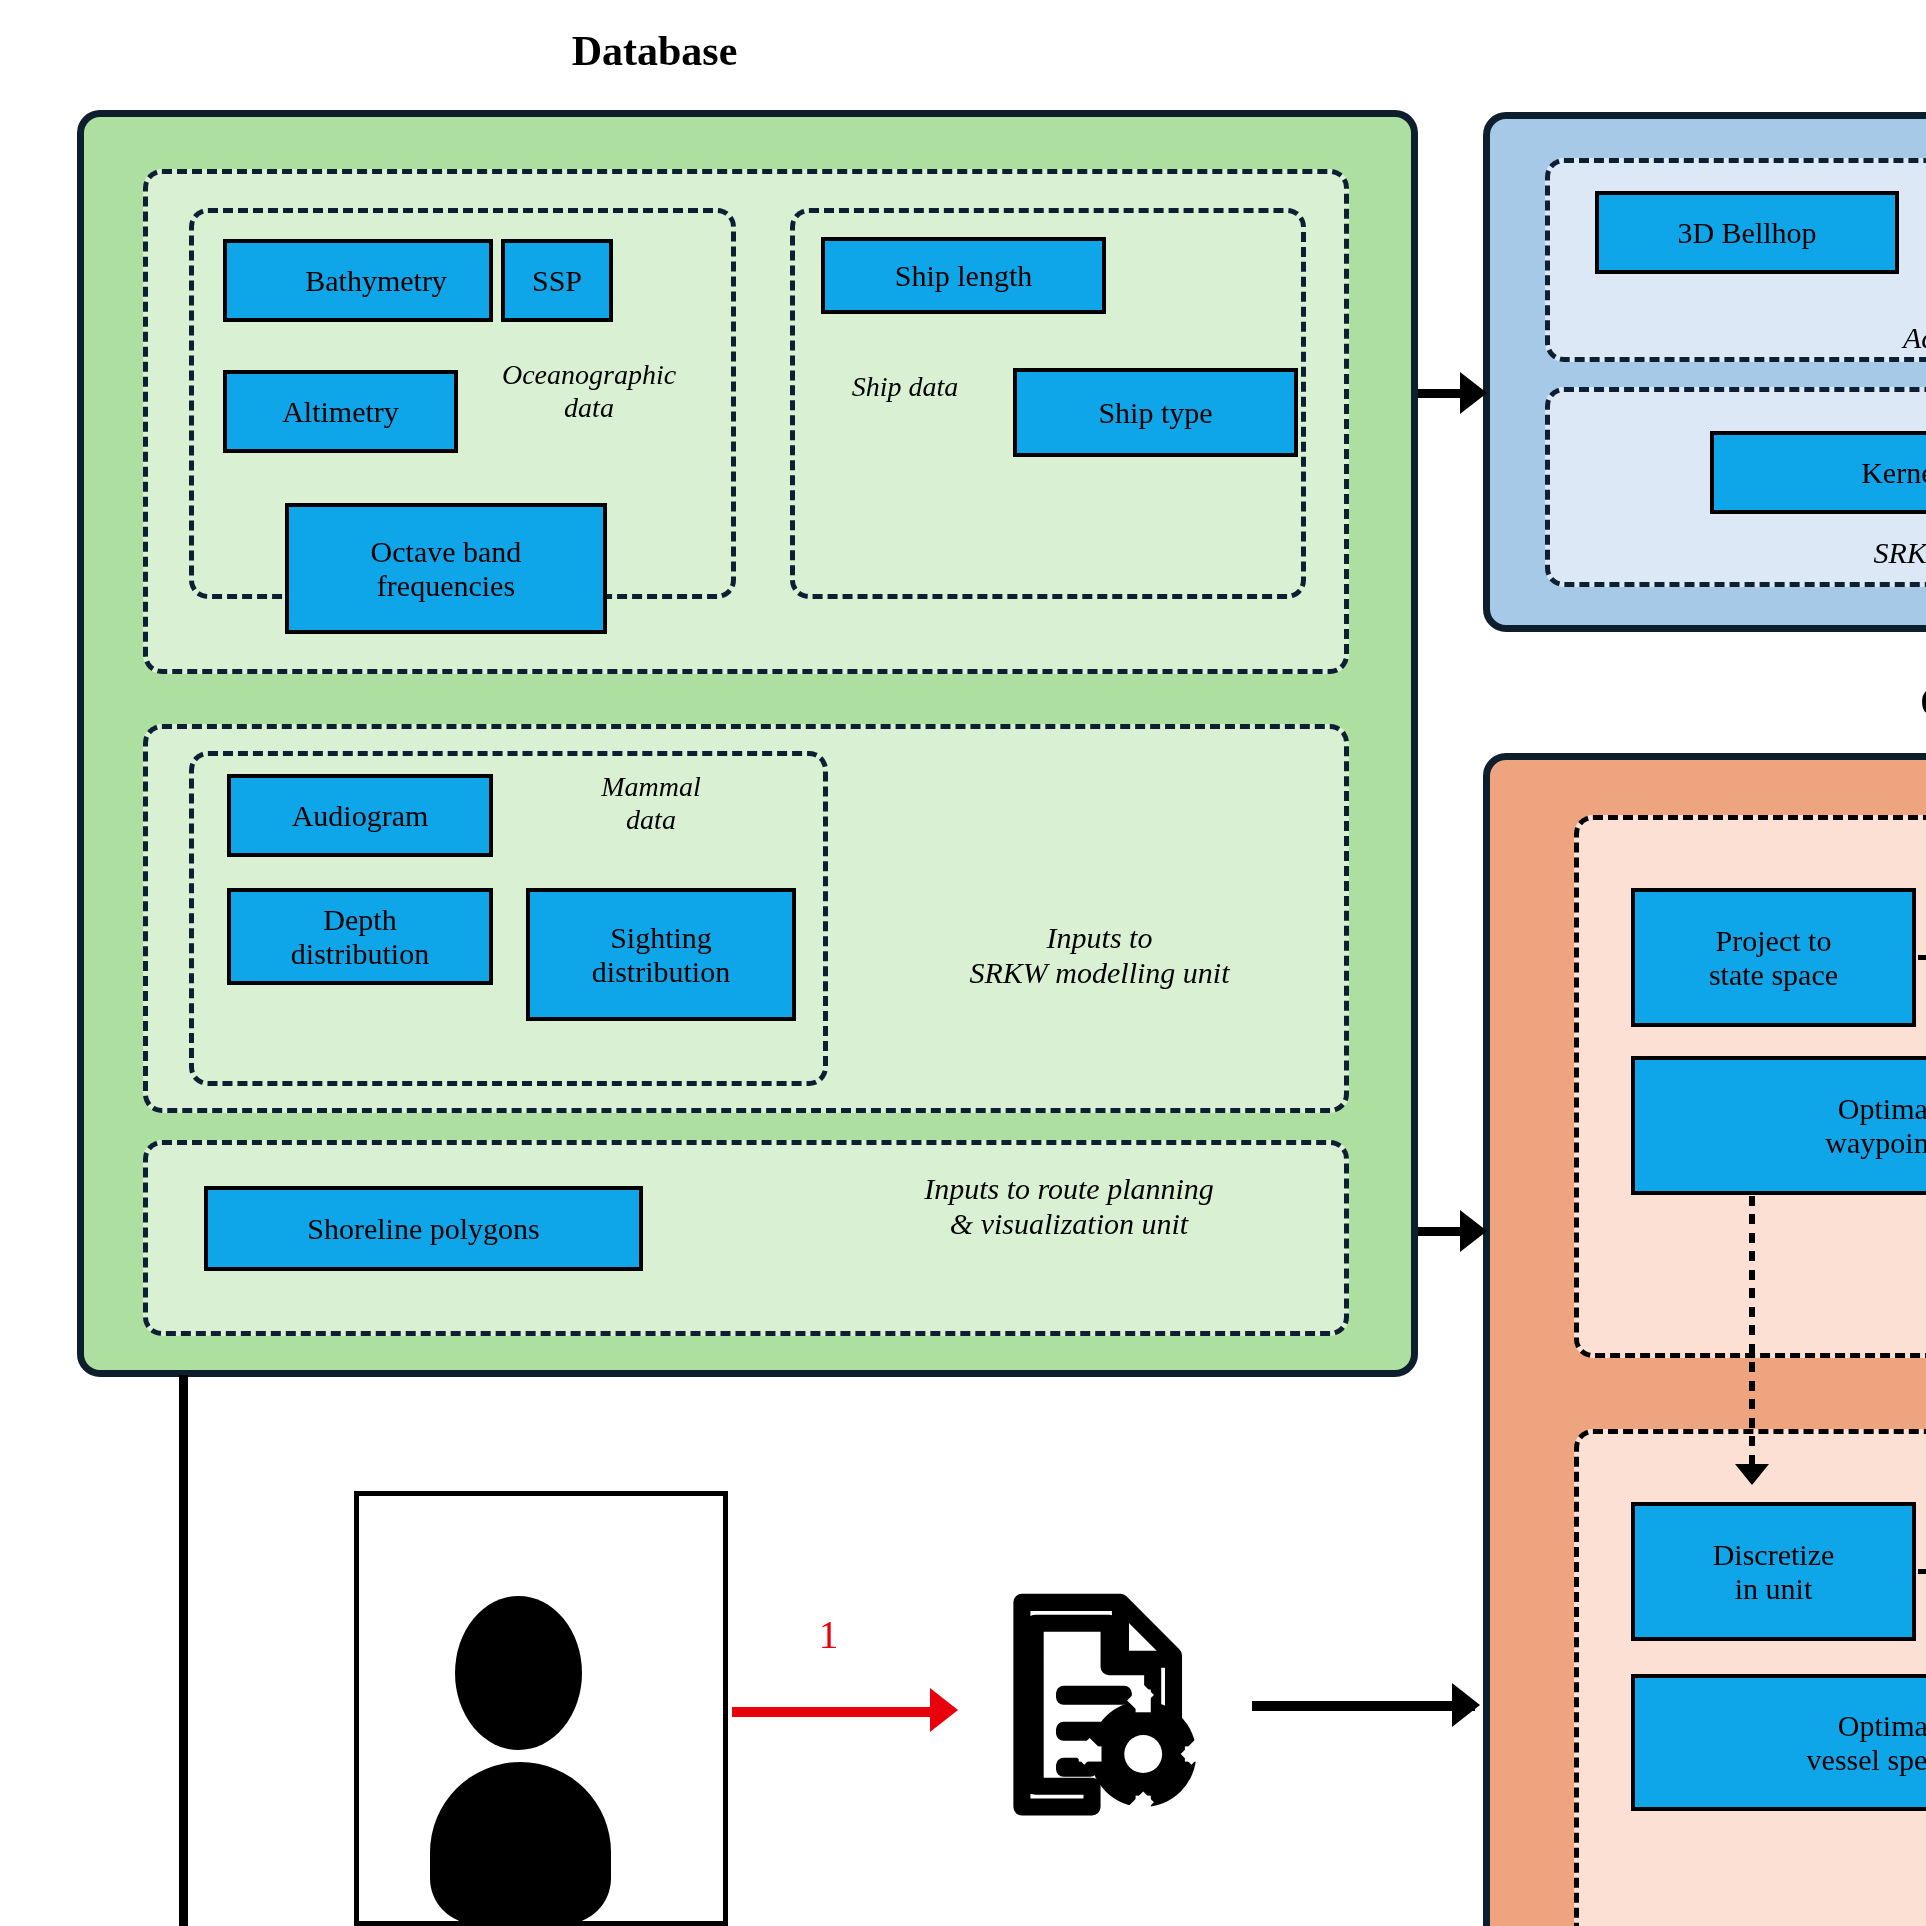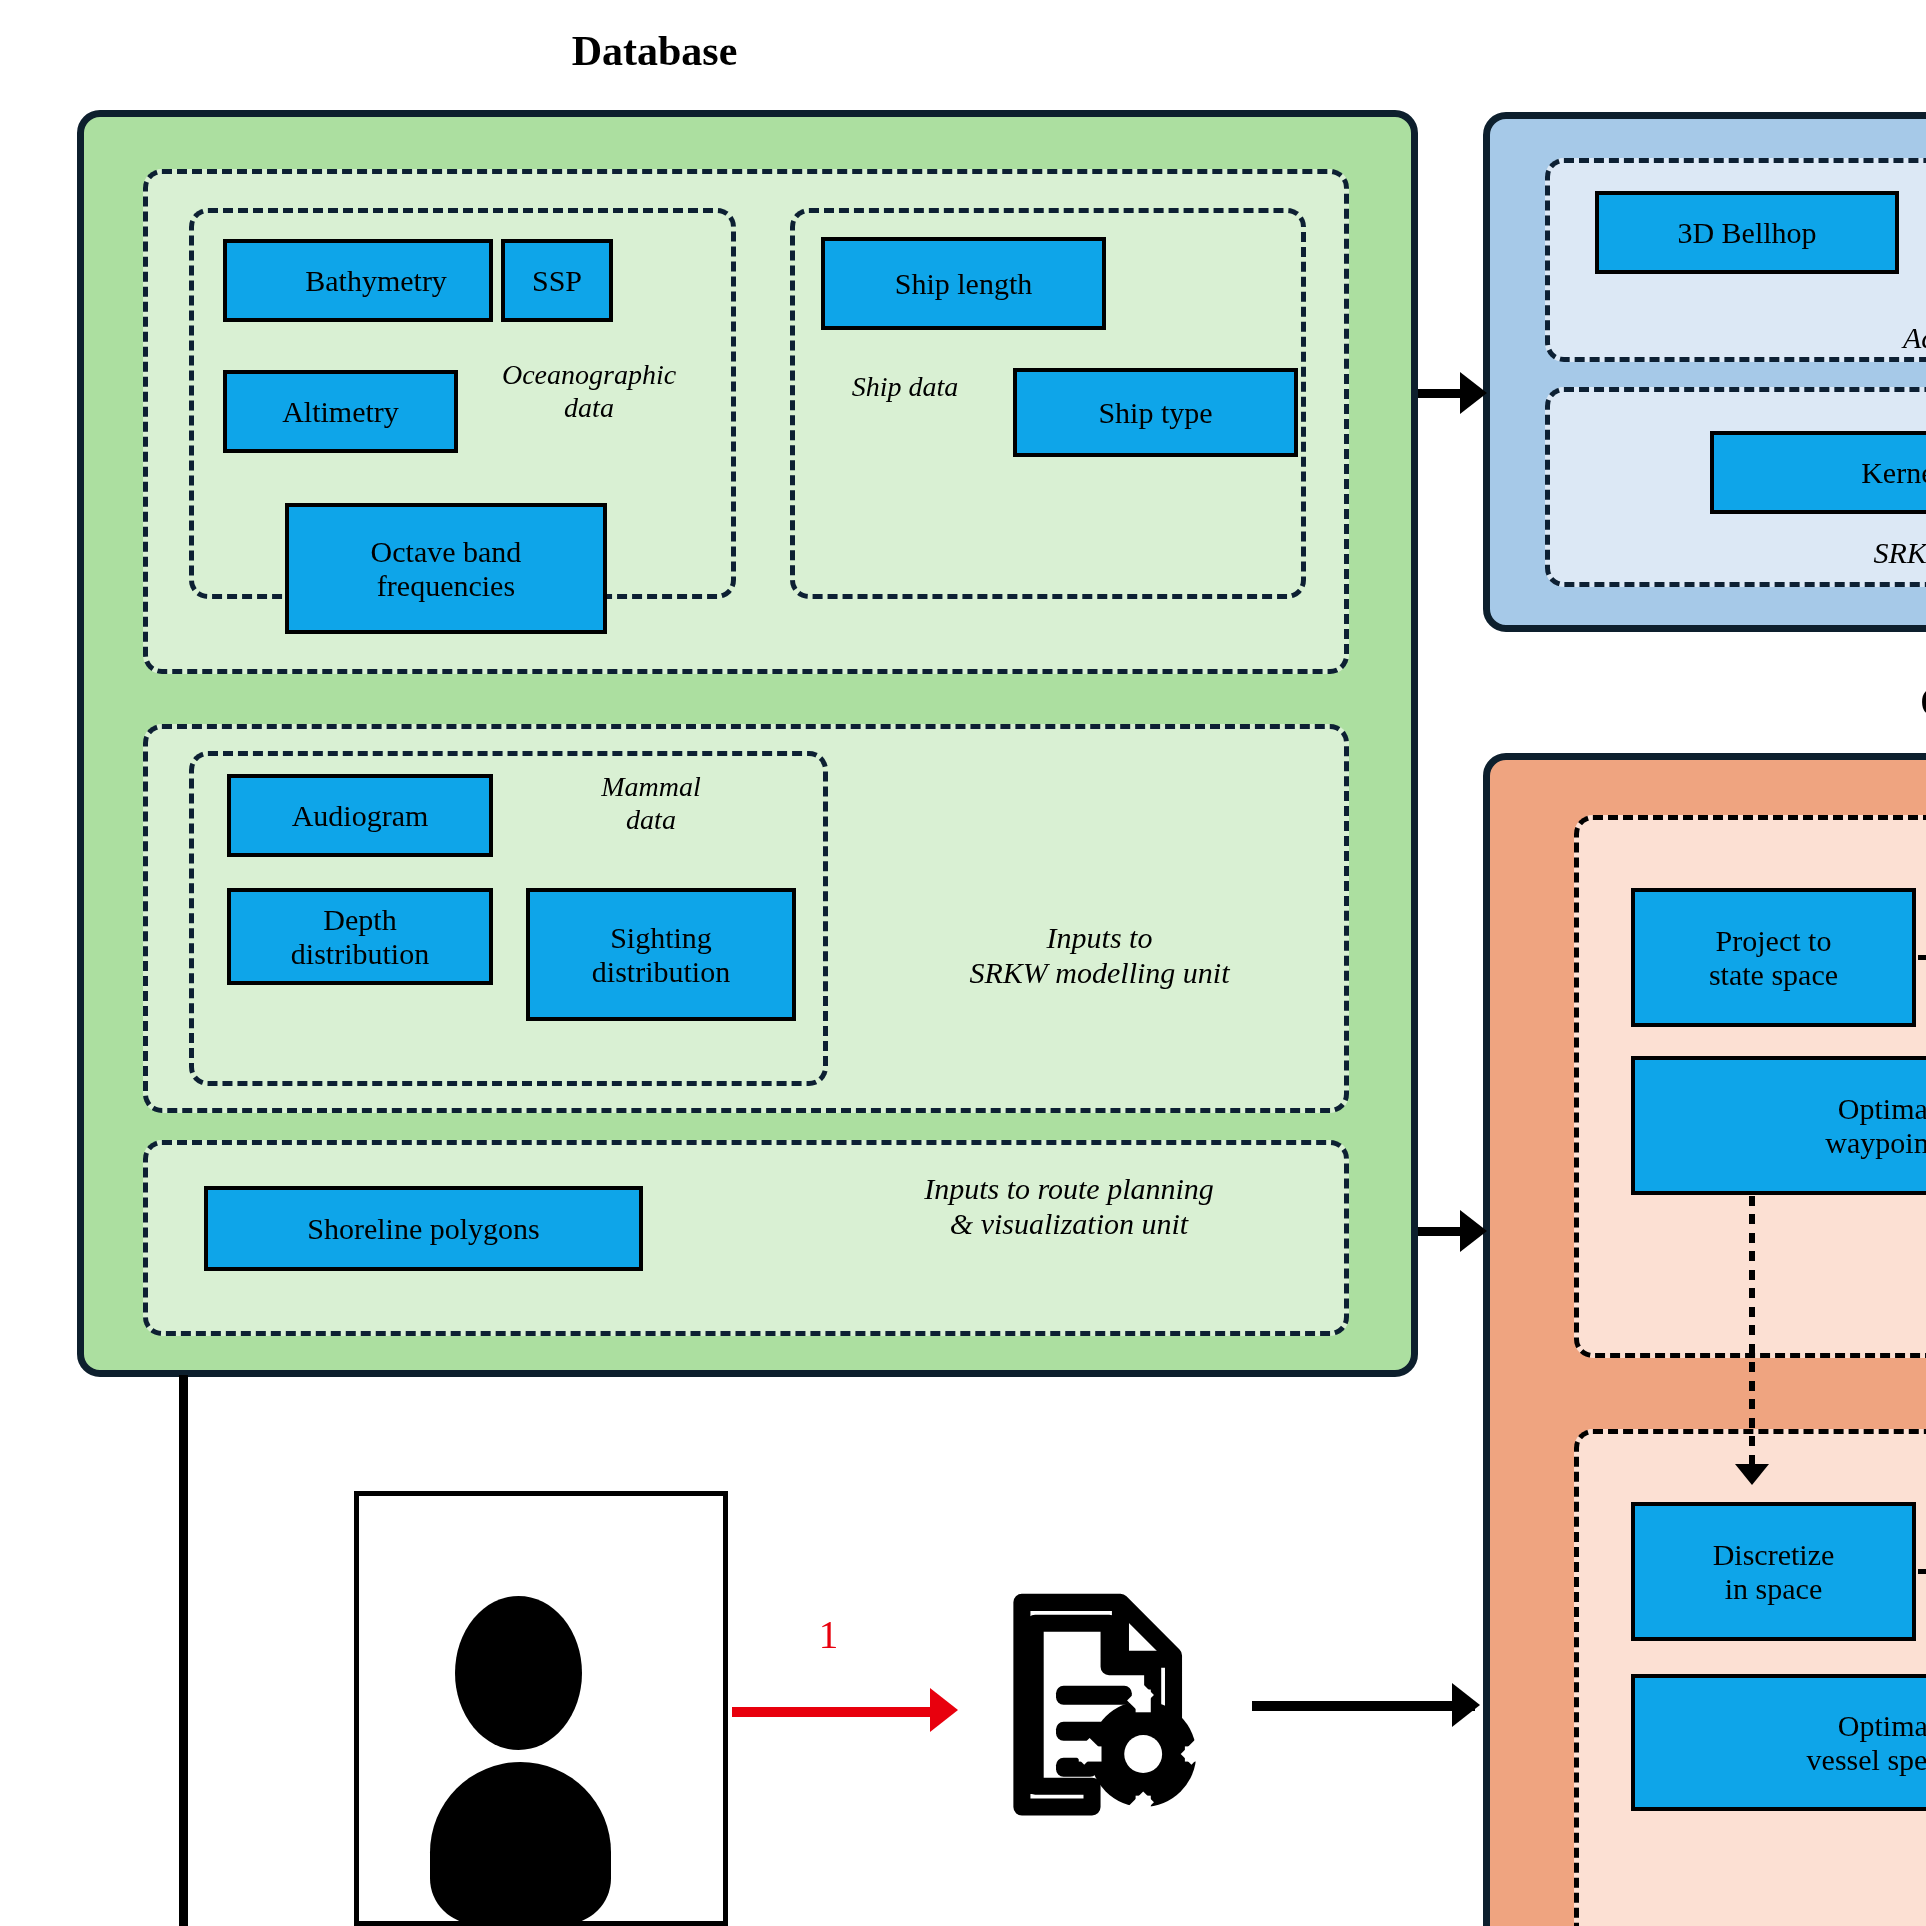--- a/index.html
+++ b/index.html
@@ -59,21 +59,21 @@
 
   <div class="grp" style="left:189px;top:208px;width:547px;height:391px;background:#D9F0D3;"></div>
   <div class="cap" style="left:462px;top:358px;width:254px;font-size:28px;white-space:pre-line;">Oceanographic
 data</div>
   <div class="leaf" style="left:223px;top:239px;width:270px;height:83px;font-size:30px;padding-left:40px;">Bathymetry</div>
   <div class="leaf" style="left:501px;top:239px;width:112px;height:83px;font-size:30px;">SSP</div>
   <div class="leaf" style="left:223px;top:370px;width:235px;height:83px;font-size:30px;">Altimetry</div>
 
   <div class="grp" style="left:790px;top:208px;width:516px;height:391px;background:#D9F0D3;"></div>
   <div class="cap" style="left:801px;top:370px;width:208px;font-size:28px;">Ship data</div>
-  <div class="leaf" style="left:821px;top:237px;width:285px;height:93px;font-size:30px;text-align:right;">Ship length</div>
+  <div class="leaf" style="left:821px;top:237px;width:285px;height:77px;font-size:30px;text-align:right;">Ship length</div>
   <div class="leaf" style="left:1013px;top:368px;width:285px;height:89px;font-size:30px;">Ship type</div>
 
   <div class="leaf" style="left:285px;top:503px;width:322px;height:131px;font-size:30px;white-space:pre-line;">Octave band
 frequencies</div>
 
   <div class="grp" style="left:143px;top:724px;width:1206px;height:389px;background:#D9F0D3;"></div>
   <div class="cap" style="left:874px;top:920px;width:451px;font-size:30px;white-space:pre-line;">Inputs to
 SRKW modelling unit</div>
 
   <div class="grp" style="left:189px;top:751px;width:639px;height:335px;background:#D9F0D3;"></div>
@@ -110,21 +110,21 @@
 
   <div class="leaf" style="left:1631px;top:888px;width:285px;height:139px;font-size:30px;white-space:pre-line;">Project to
 state space</div>
 
   <div class="leaf" style="left:1631px;top:1056px;width:512px;height:139px;font-size:30px;white-space:pre-line;">Optimal
 waypoints</div>
 
   <div class="grp grp-blk" style="left:1574px;top:1429px;width:905px;height:539px;background:#FCE0D3;"></div>
   <div class="cap" style="left:1918px;top:1882px;width:539px;font-size:30px;">Speed optimization unit</div>
   <div class="leaf" style="left:1631px;top:1502px;width:285px;height:139px;font-size:30px;white-space:pre-line;">Discretize
-in space</div>
+in unit</div>
 
   <div class="leaf" style="left:1631px;top:1674px;width:512px;height:137px;font-size:30px;white-space:pre-line;">Optimal
 vessel speeds</div>
 
   <div class="abs" style="left:354px;top:1491px;width:374px;height:435px;border:5px solid #000;background:#fff;">
     <div class="abs" style="left:96px;top:100px;width:127px;height:154px;background:#000;border-radius:50%;"></div>
     <div class="abs" style="left:71px;top:266px;width:181px;height:162px;background:#000;border-radius:91px 91px 46px 46px;"></div>
   </div>
 
   <div class="abs" style="left:986px;top:1591px;width:231px;height:235px;">

